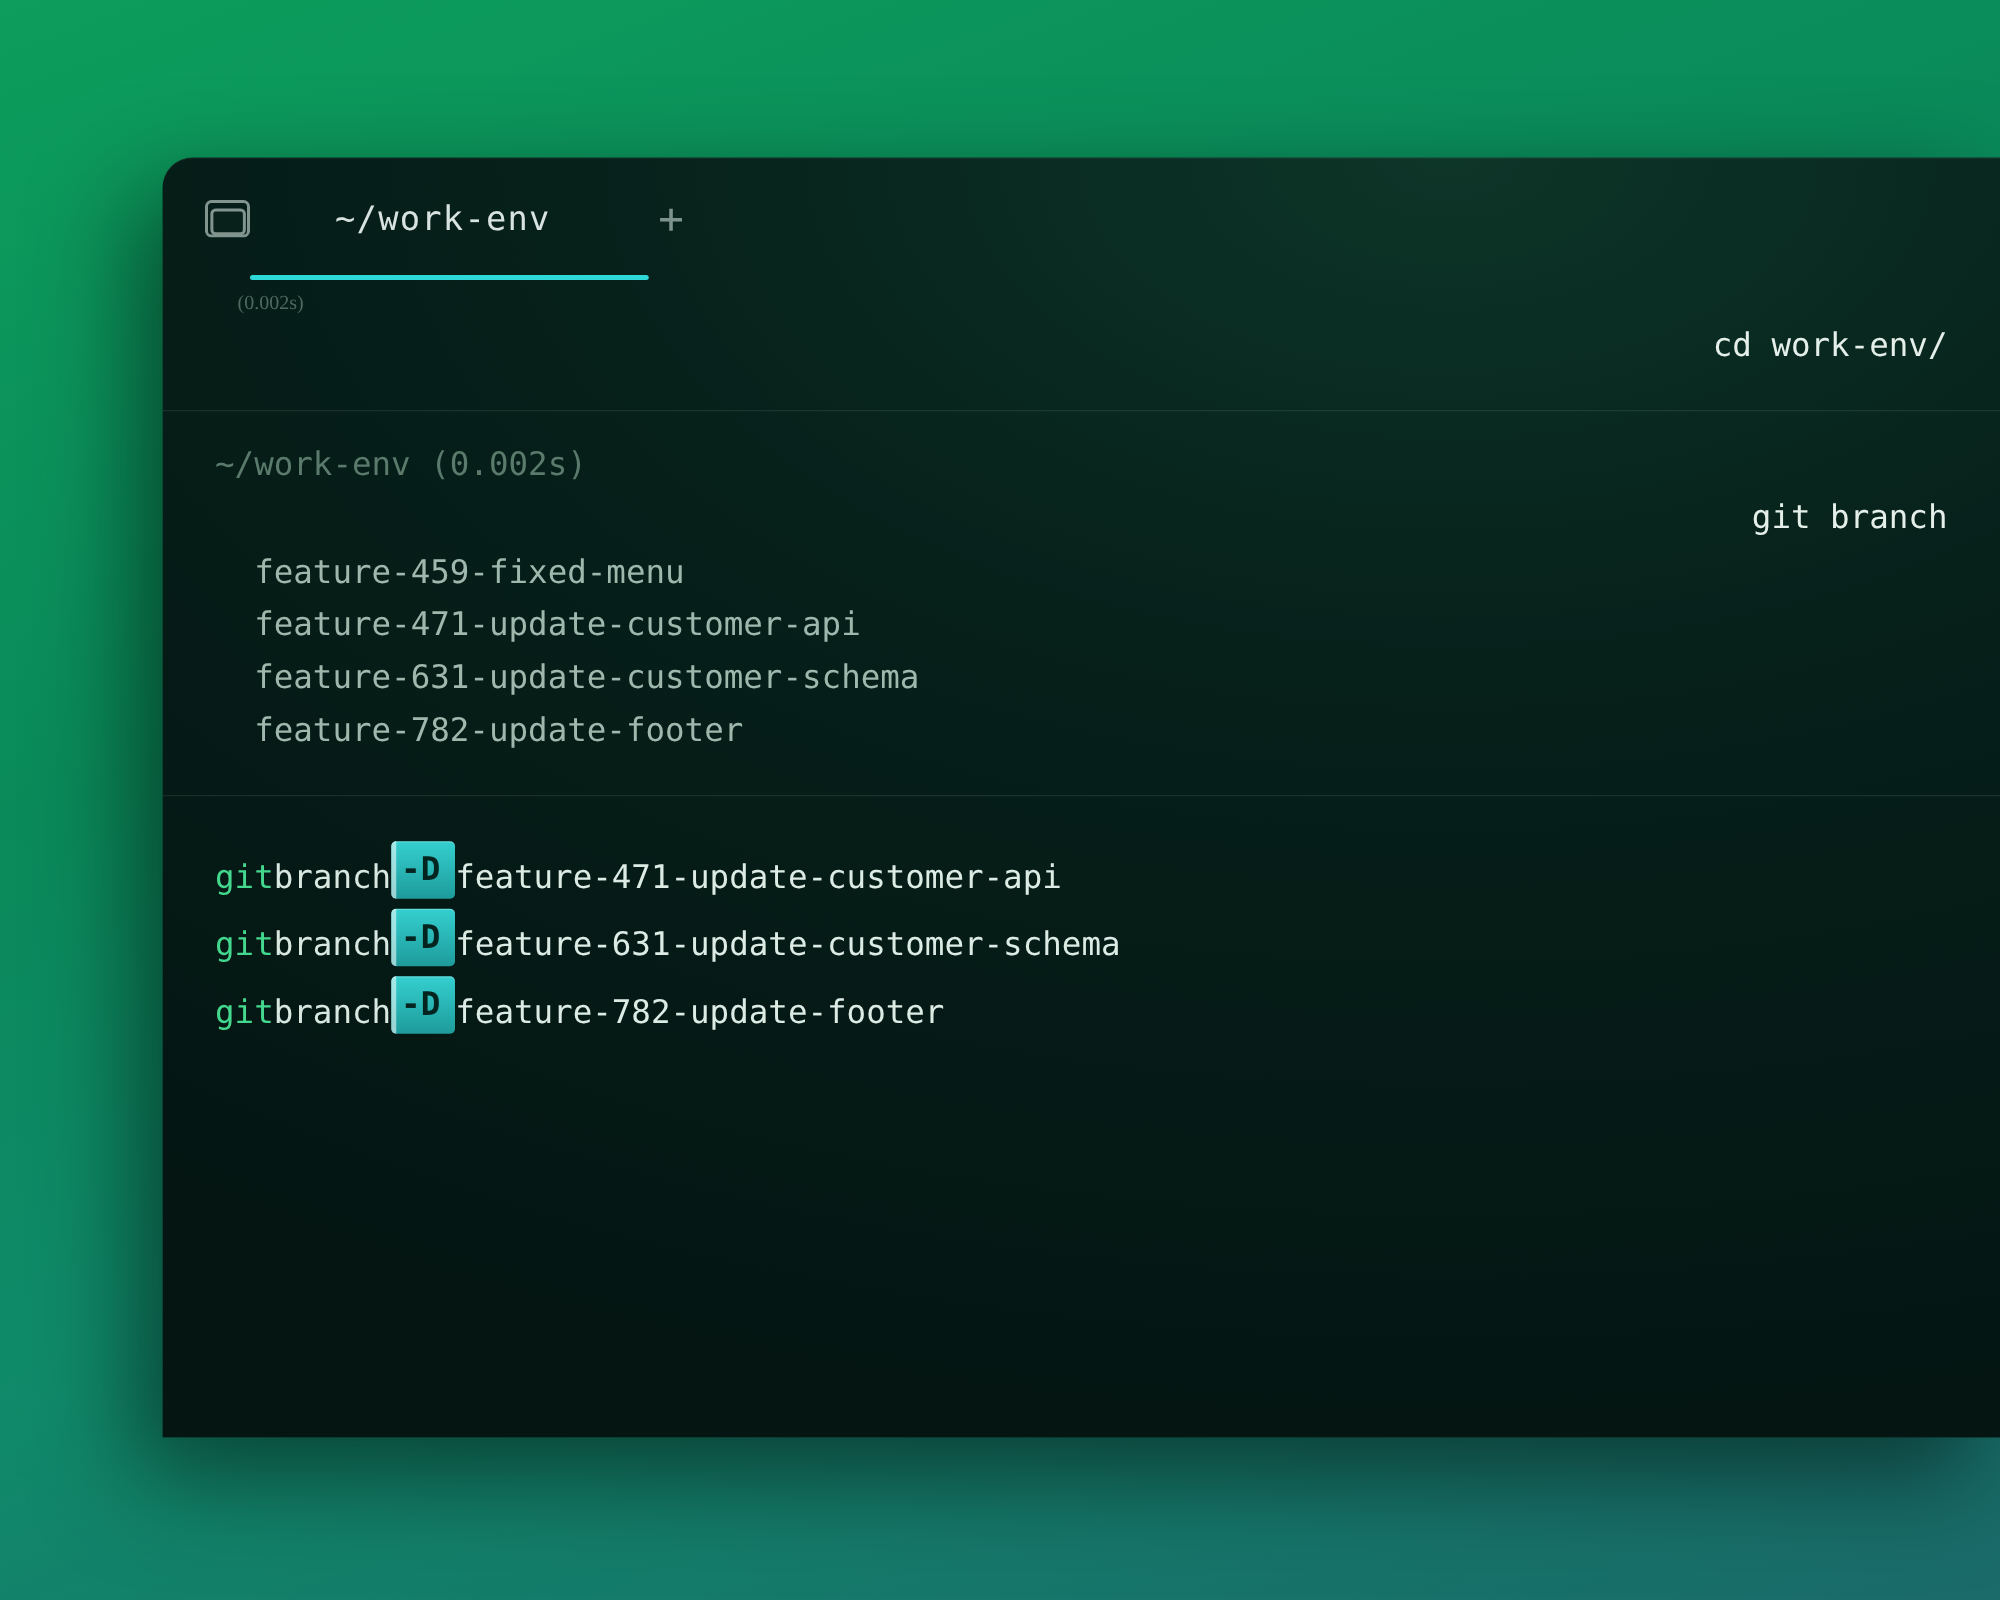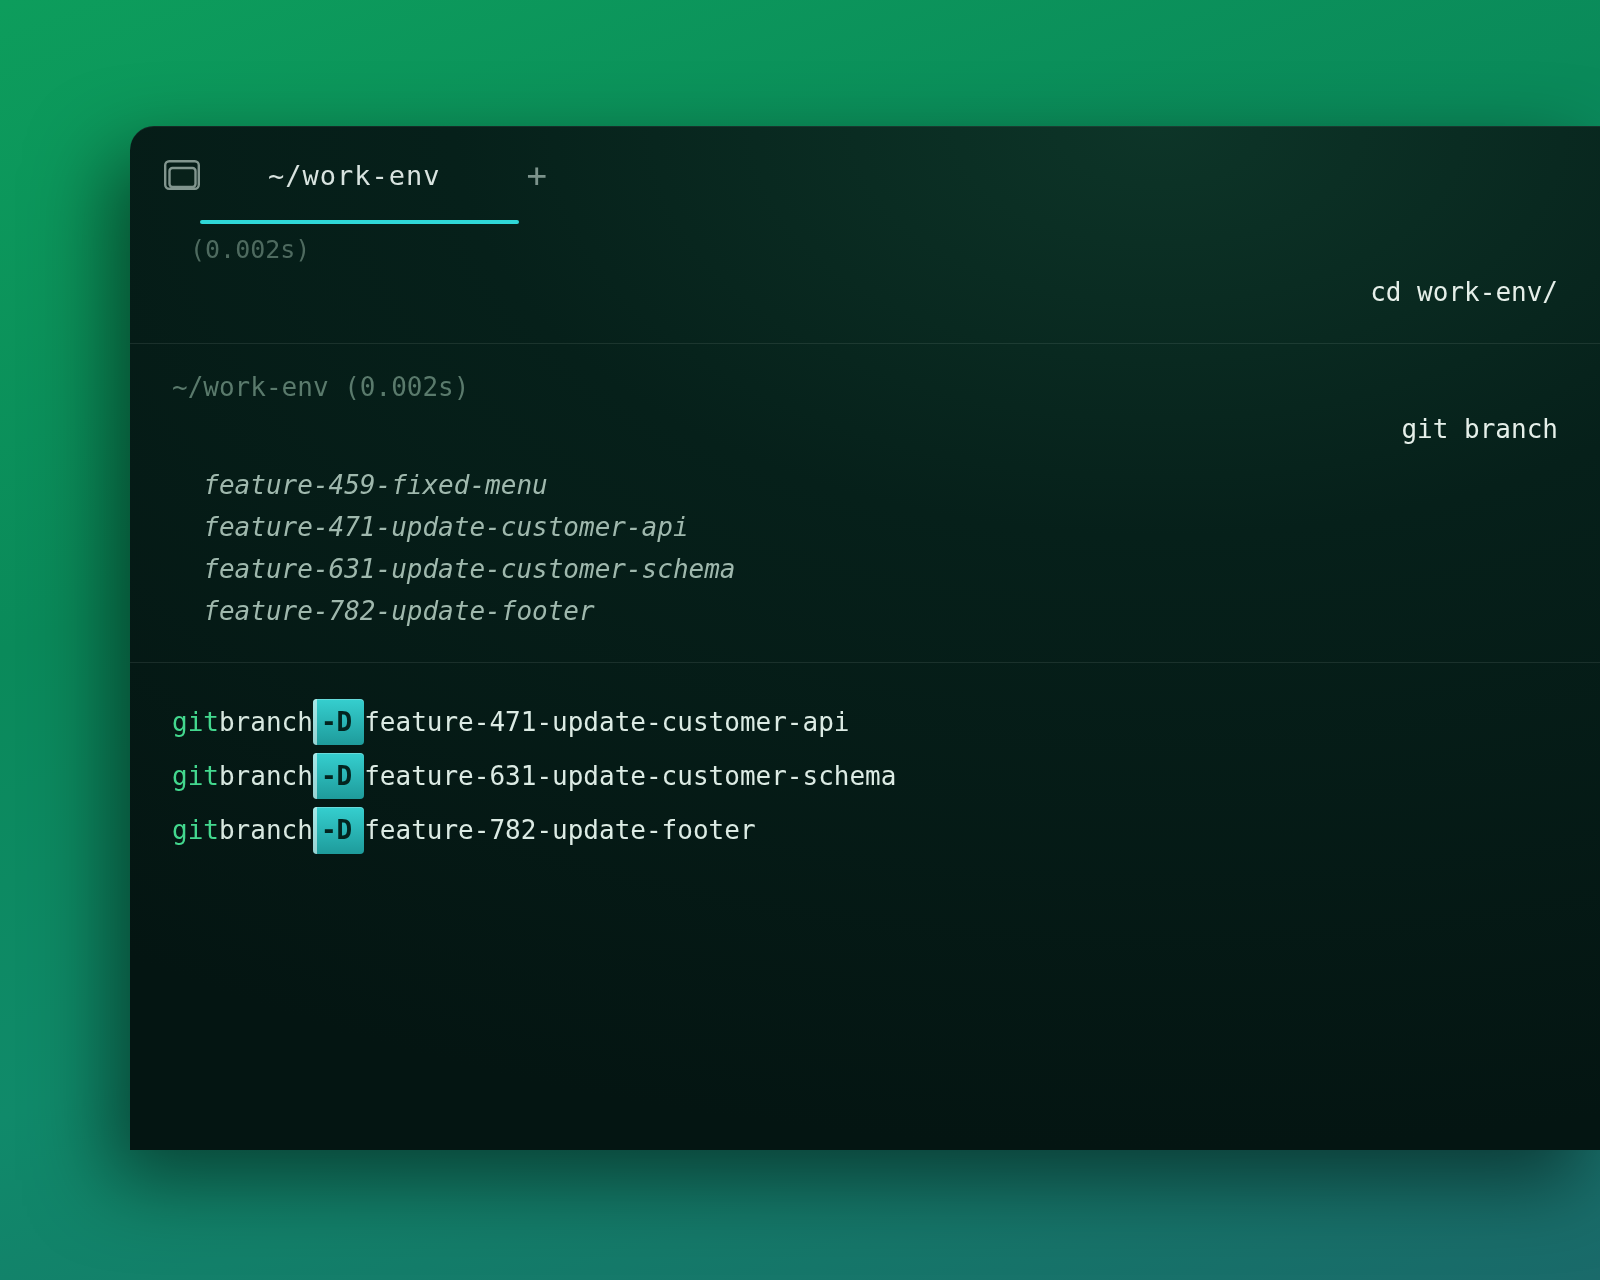--- a/index.html
+++ b/index.html
@@ -71,35 +71,36 @@
     line-height: 1.62;
     color: #b9cfc5;
   }
   .block {
     padding: 22px 42px 30px 42px;
     border-bottom: 1px solid rgba(180,200,190,0.12);
   }
   .block:last-child { border-bottom: none; }
   .faint-prev {
     color: #4e6a5f;
-    font-size: 25px;
+    font-size: 16px;
     padding-left: 18px;
+    font-family: Liberation Serif, serif;
   }
   .cmd { color: #e5efe9; text-align: right; }
   .prompt-line { color: #5a7a6c; }
-  .branch-list { margin-top: 14px; font-style: italic; }
+  .branch-list { margin-top: 2px; }
   .branch-row { white-space: pre; color: #9fb8ad; }
   .current-marker { color: #8ef0a0; }
   .current-branch { color: #5dee8a; }
   .pr-path { color: #3ed48e; }
   .pr-git { color: #a47fe6; }
   .pr-paren { color: #4fc8f0; }
   .pr-branch { color: #f0a655; }
   .multi-cmd { margin-top: 10px; }
-  .mc-line { display: flex; align-items: center; gap: 0; white-space: pre; }
+  .mc-line { display: flex; align-items: flex-end; gap: 0; white-space: pre; }
   .mc-git { color: #43d88e; }
   .mc-branch { color: #d8e8e0; }
   .flag-chip {
     display: inline-flex;
     align-items: center;
     background: linear-gradient(180deg, #35cfcf, #1e9b9b);
     color: #03241f;
     font-weight: 600;
     padding: 2px 12px 2px 8px;
     margin: 4px 0;

